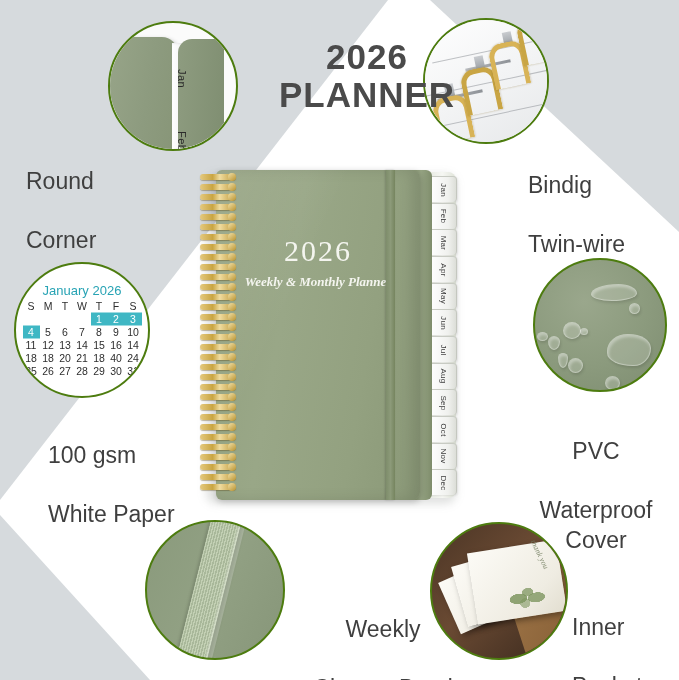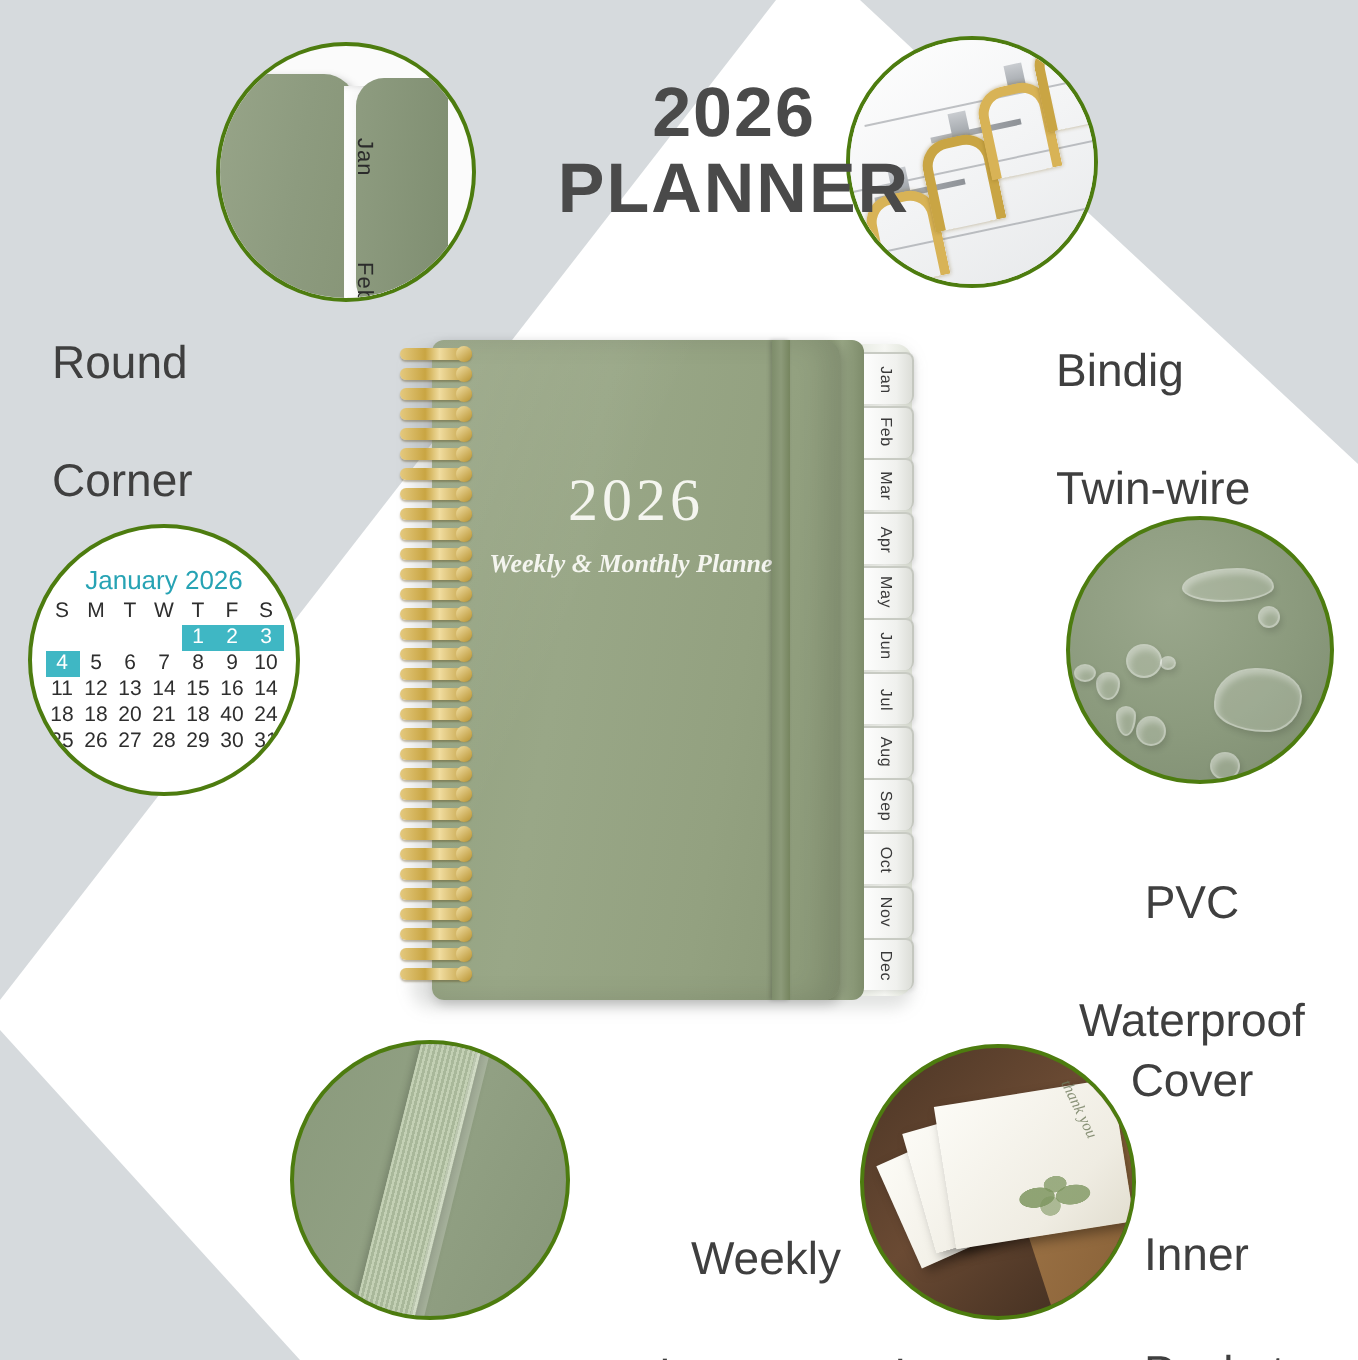--- a/index.html
+++ b/index.html
@@ -499,20 +499,24 @@
               <td>27</td>
               <td>28</td>
               <td>29</td>
               <td>30</td>
               <td>31</td>
             </tr>
           </tbody>
       </table>
     </div>
   </div>
+  <div class="flabel lbl-paper">
+    <span>100 gsm</span>
+    <span>White Paper</span>
+  </div>
 
   <div class="bubble" id="bubble-pvc">
     <div class="drop d1"></div>
     <div class="drop d2"></div>
     <div class="drop d3"></div>
     <div class="drop d4"></div>
     <div class="drop d5"></div>
     <div class="drop d6"></div>
     <div class="drop d7"></div>
     <div class="drop d8"></div>

